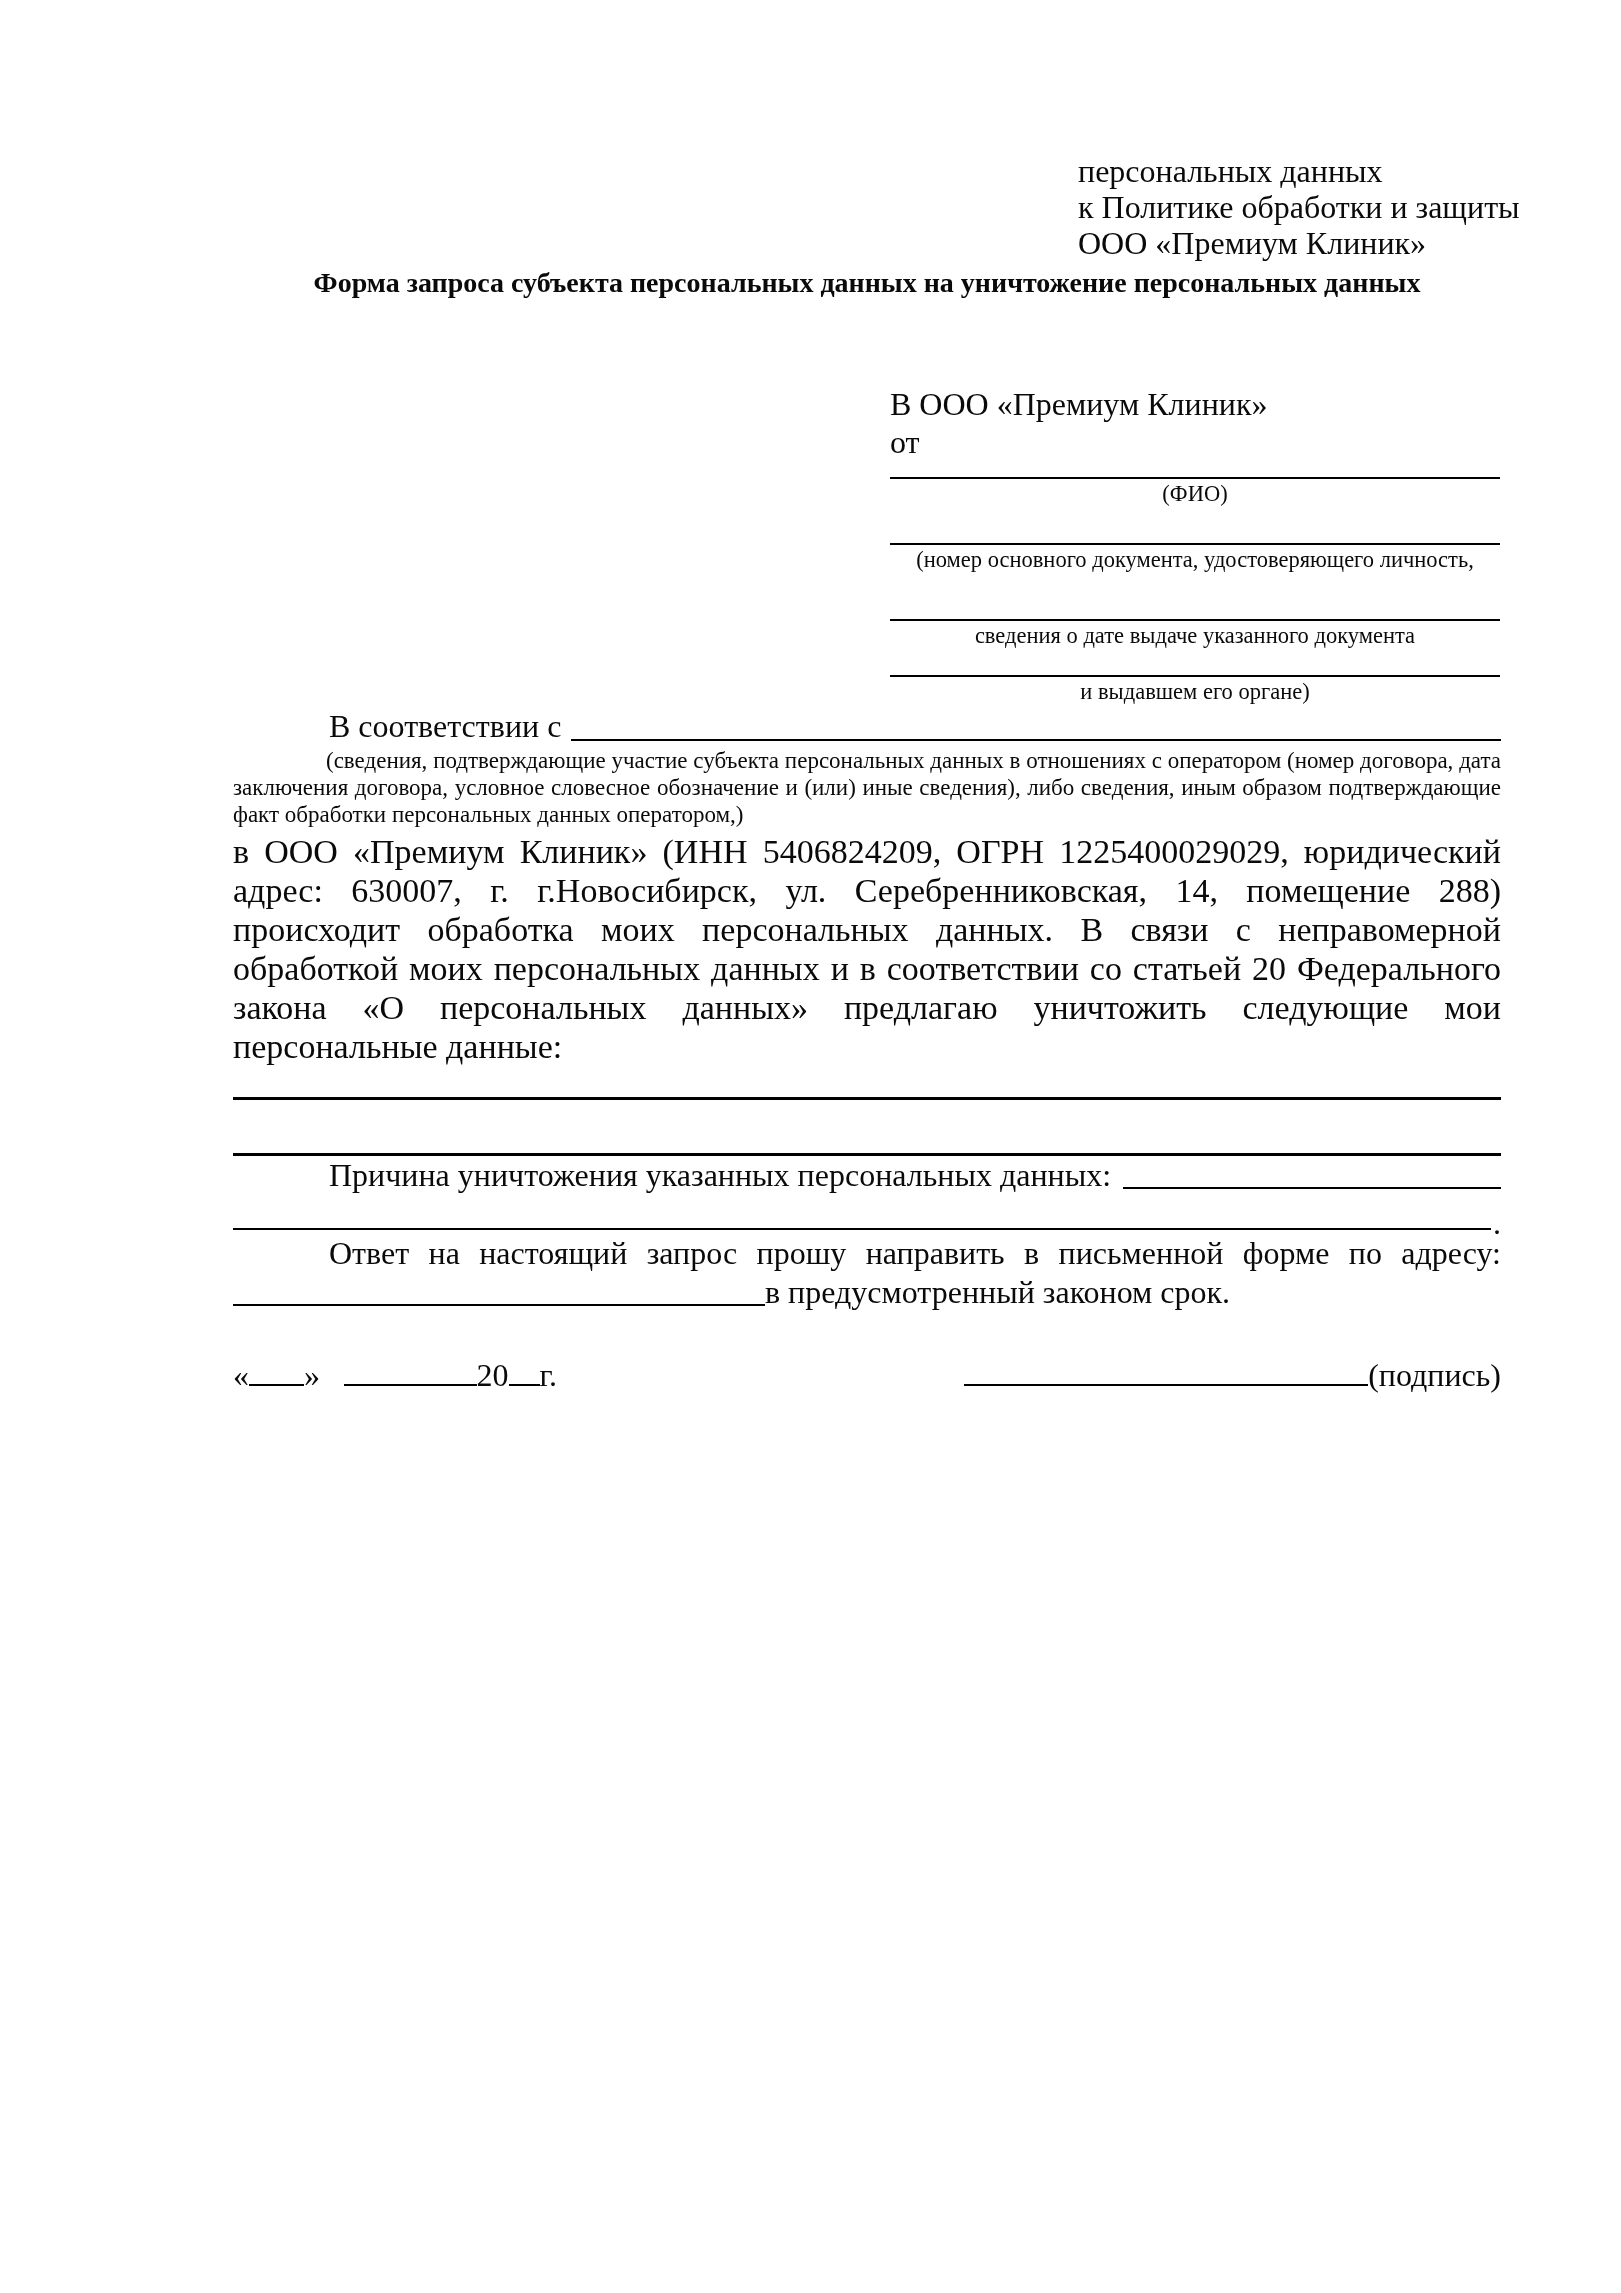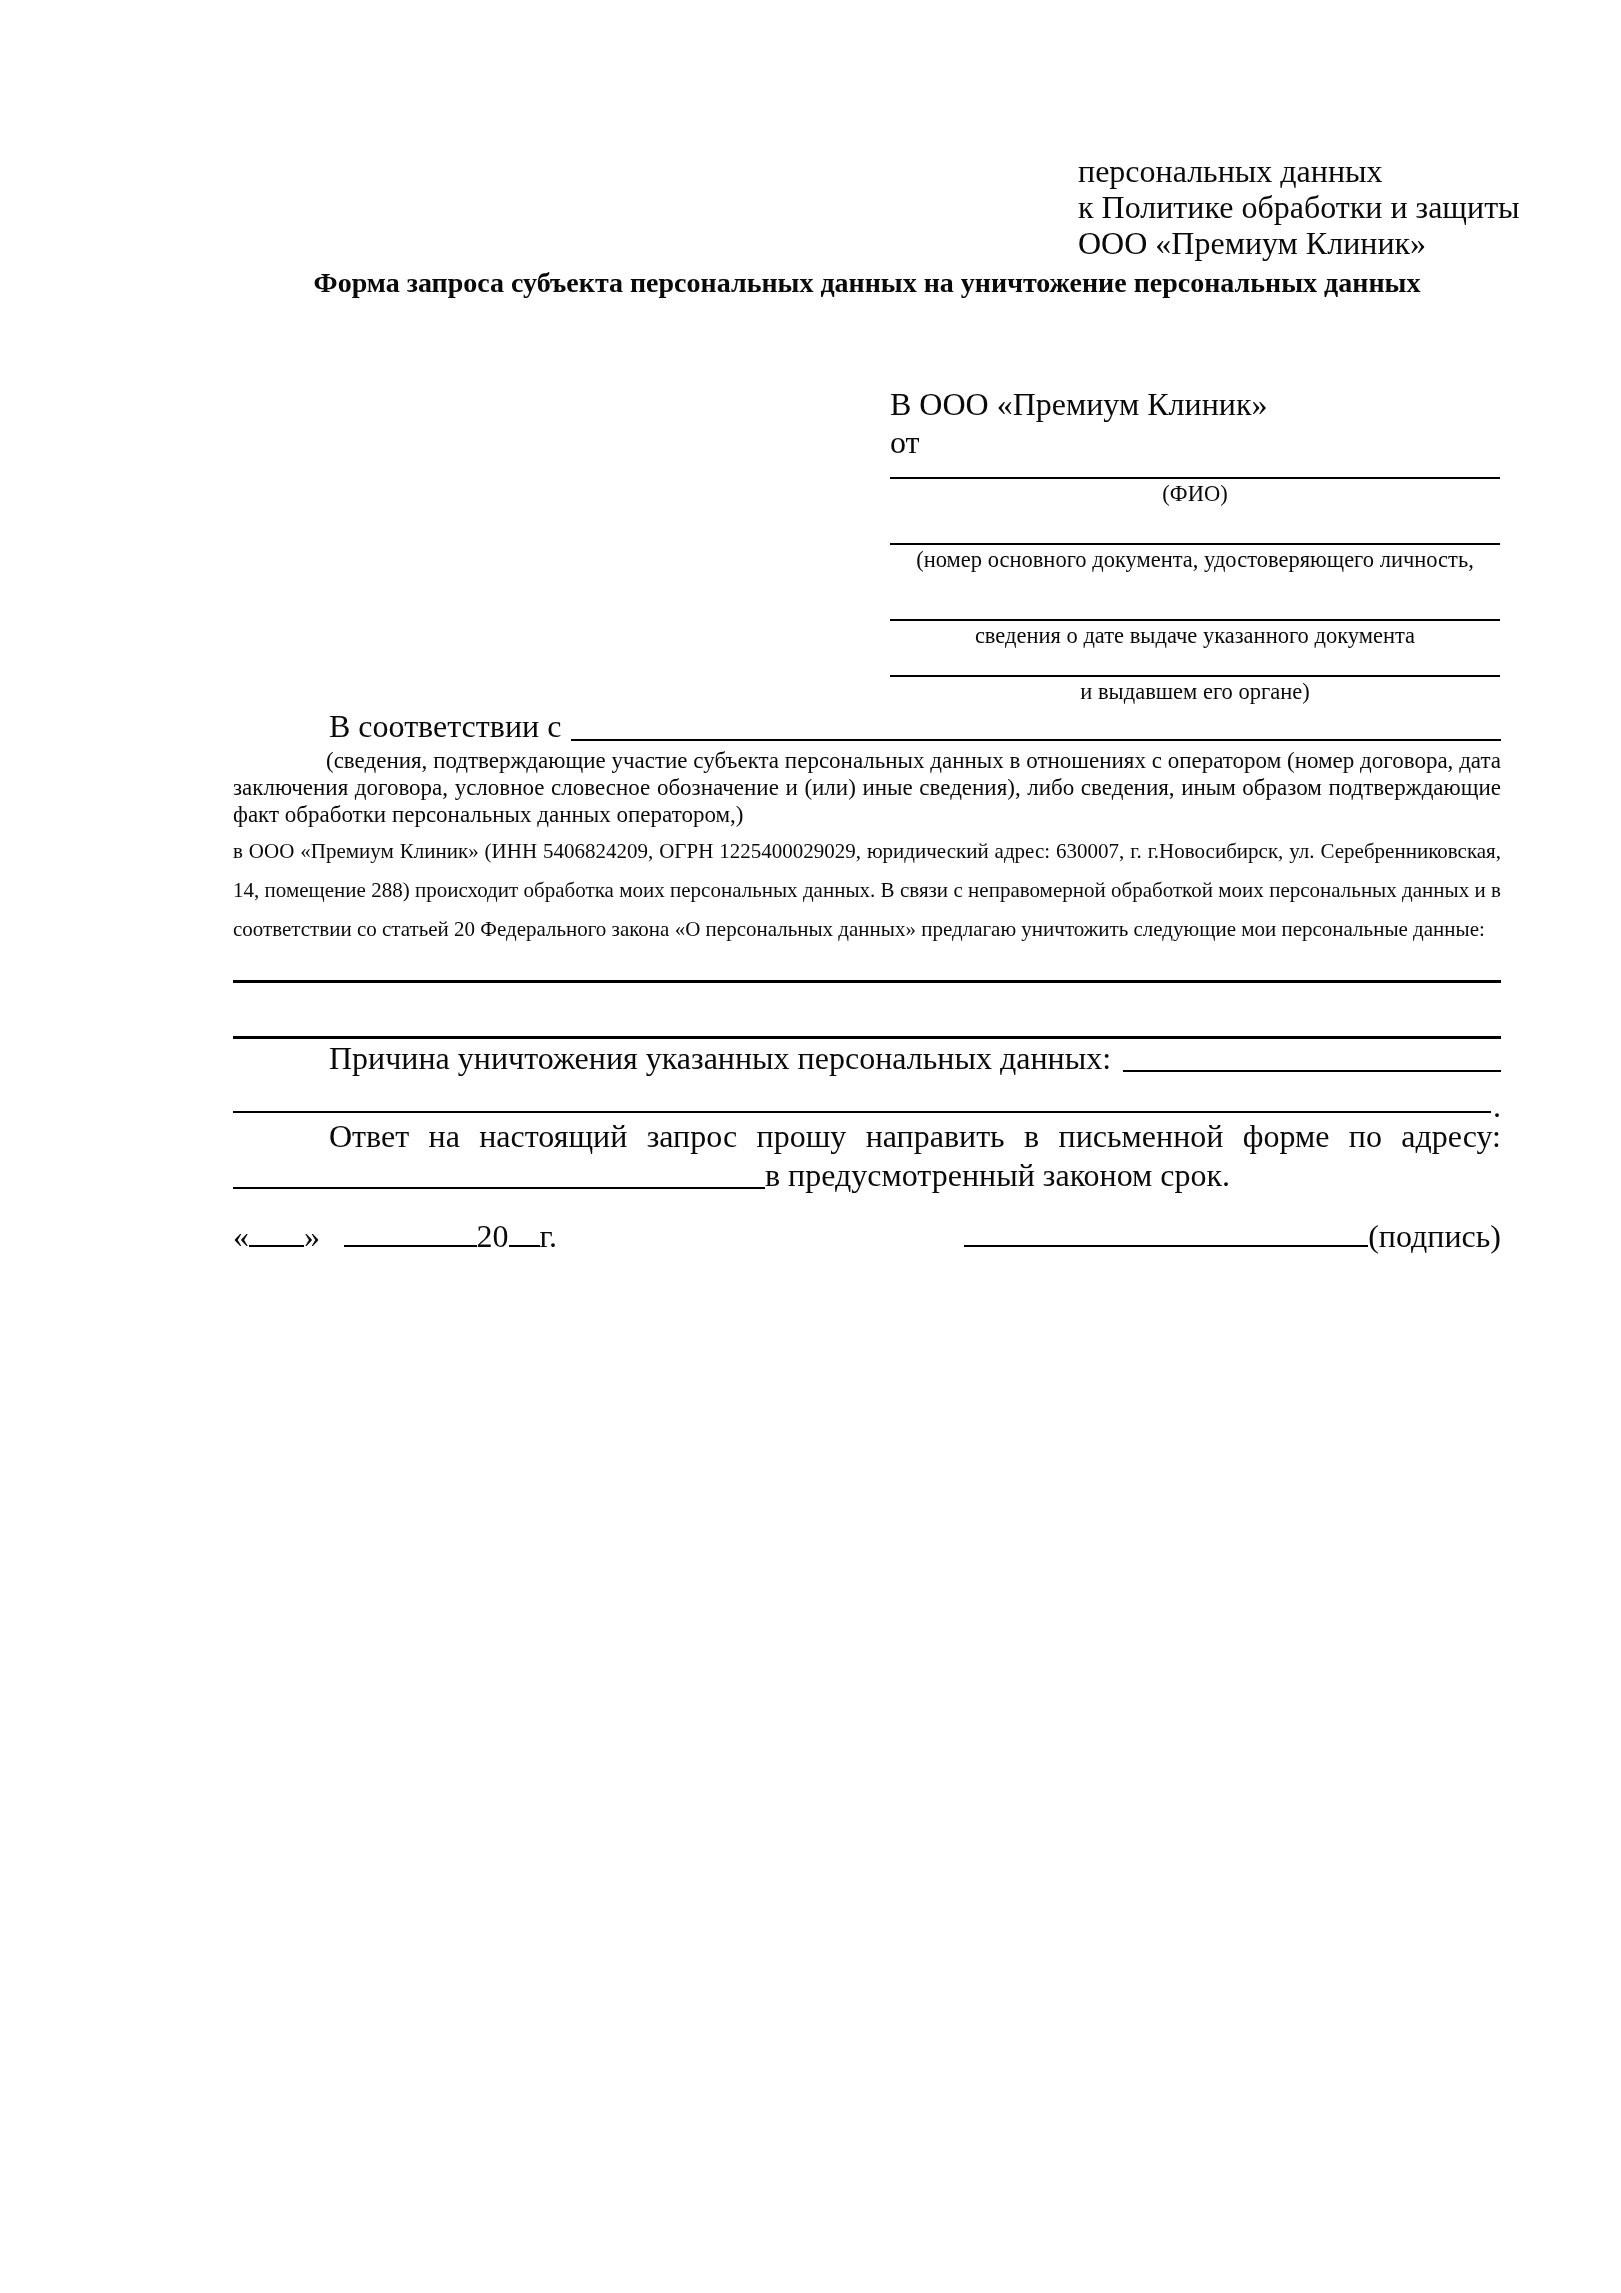--- a/index.html
+++ b/index.html
@@ -79,21 +79,21 @@
     padding-right: 9.8px;
   }
   .note {
     font-size: 23px;
     line-height: 27px;
     text-align: justify;
     text-indent: 93px;
   }
   .para {
     margin-top: 3.9px;
-    font-size: 21px;
+    font-size: 34px;
     line-height: 39px;
     text-align: justify;
   }
   .rule-gap1 {
     height: 31px;
     border-bottom: 3.4px solid #000;
   }
   .rule-gap2 {
     height: 53px;
     border-bottom: 3.4px solid #000;
@@ -129,21 +129,21 @@
   }
   .tail-row .fixedfill {
     width: 532px;
     flex: none;
     border-bottom: 2.9px solid #000;
     margin-bottom: 5.9px;
   }
   .tail-row .lbl { white-space: nowrap; }
   
   .footer {
-    margin-top: 21px;
+    margin-top: 43px;
     display: flex;
     justify-content: space-between;
     font-size: 32px;
     line-height: 41px;
     text-align: center;
   }
   .ufill {
     display: inline-block;
     border-bottom: 2.9px solid #000;
   }

